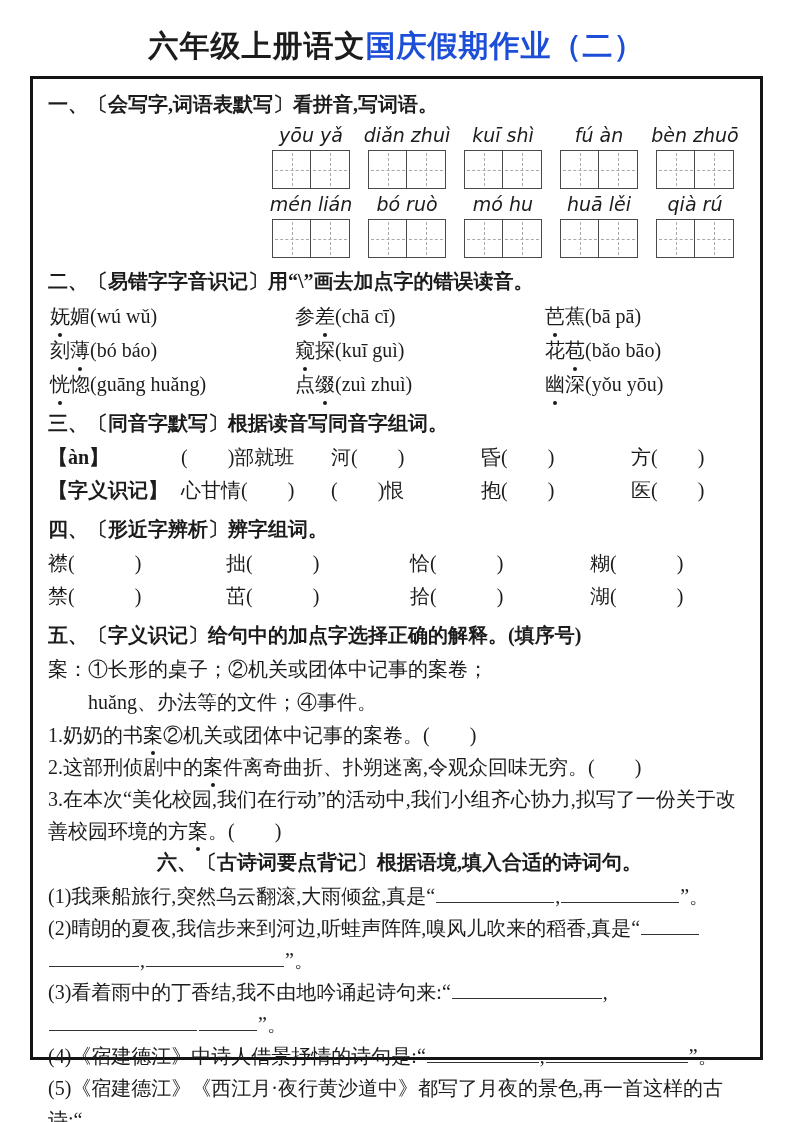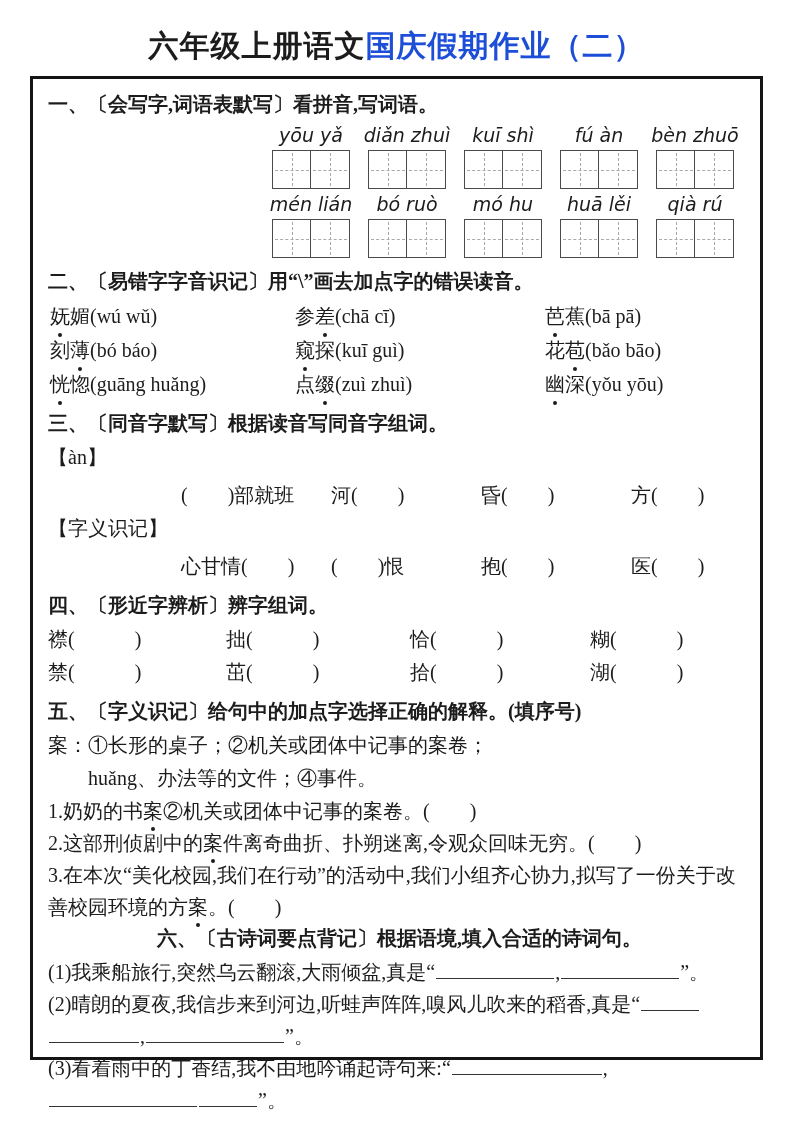--- a/index.html
+++ b/index.html
@@ -38,22 +38,22 @@
   .s2-grid{display:grid;grid-template-columns:245px 250px auto;margin:1px 2px;}
   .s2-item{line-height:34px;white-space:nowrap;}
   
   .dotted{position:relative;display:inline-block;}
   .dotted::after{
     content:"";position:absolute;left:50%;bottom:-4px;transform:translateX(-50%);
     width:4px;height:4px;border-radius:50%;background:#1c1c1c;
   }
   
   .s3-row{display:flex;line-height:33px;}
-  .s3-key{width:133px;font-weight:normal;}
-  .s3-cell{width:150px;white-space:nowrap;margin-top:38px;}
+  .s3-key{width:133px;font-weight:bold;}
+  .s3-cell{width:150px;white-space:nowrap;}
   .s3-cell:last-child{width:auto;}
   
   .s4-row{display:grid;grid-template-columns:178px 184px 180px auto;line-height:33px;}
   
   .def-line{line-height:33px;}
   .def-indent{padding-left:40px;}
   .sentence{line-height:32px;}
   .blank{
     display:inline-block;height:14px;border-bottom:1.4px solid #333;
     vertical-align:baseline;margin:0 1px;

